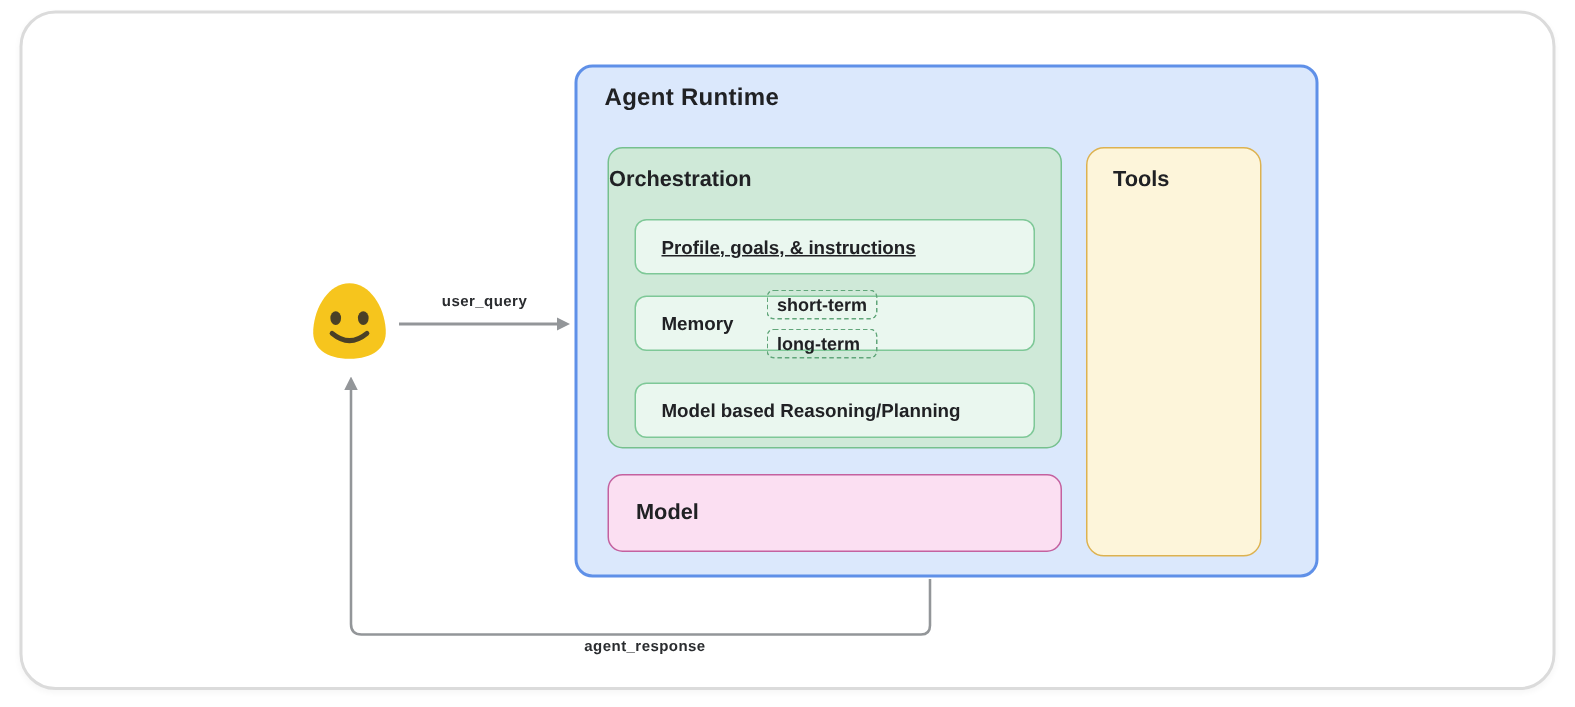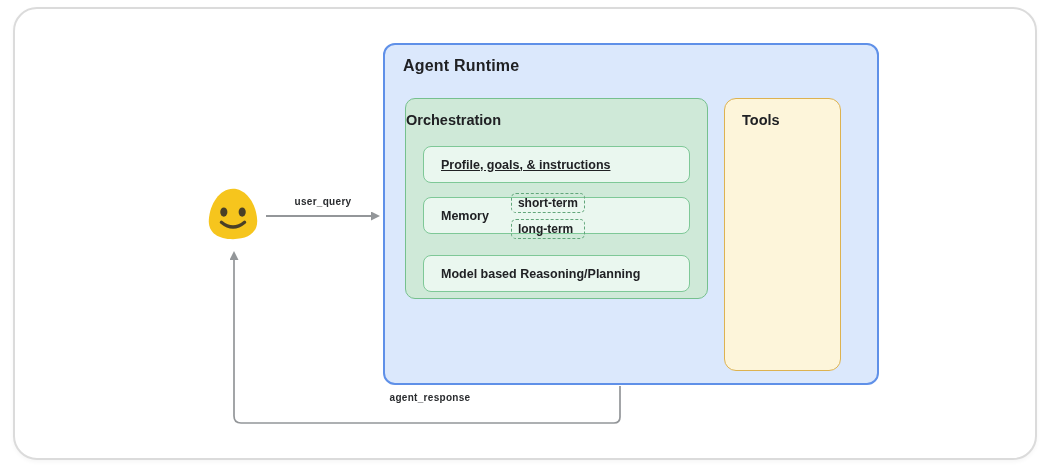--- a/index.html
+++ b/index.html
@@ -59,21 +59,21 @@
     border:1.5px solid var(--tools-border,#ddb250);
     border-radius:12px;
     padding:13px 0 0 17px;
     font-size:14.5px; font-weight:bold;
   }
   .flow-label {
     position:absolute; font-size:10px; font-weight:bold;
     letter-spacing:0.3px; text-align:center; color:#2a2c2f;
   }
   .uq-label { left:270px; top:196px; width:106px; }
-  .ar-label { left:380px; top:392px; width:100px; }
+  .ar-label { left:380px; top:426px; width:100px; }
   svg.layer { position:absolute; left:0; top:0; pointer-events:none; }
 </style>
 </head>
 <body>
 
 <div id="stage">
 
   <div class="abs card"></div>
 
   <svg class="layer" width="1050" height="471" viewBox="0 0 1050 471">
@@ -112,19 +112,22 @@
           <span class="chip">short-term</span>
           <span class="chip">long-term</span>
         </span>
       </div>
 
       <div class="abs row row-3">
         <span>Model based Reasoning/Planning</span>
       </div>
     </div>
 
+    <div class="abs model">
+      <span>Model</span>
+    </div>
 
     <div class="abs tools">
       <span>Tools</span>
     </div>
   </div>
 
 </div>
 
 </body></html>

